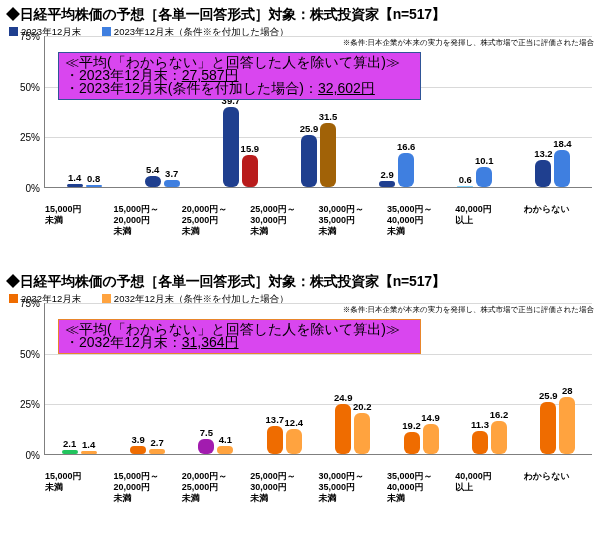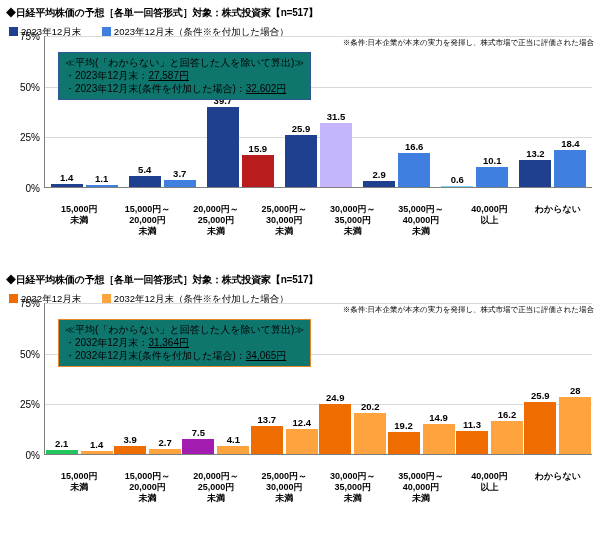--- a/index.html
+++ b/index.html
@@ -17,21 +17,21 @@
   .panel {
     position: relative;
     width: 600px;
     height: 267px;
     box-sizing: border-box;
   }
   .title-row {
     position: absolute;
     left: 6px;
     top: 6px;
-    font-size: 10px;
+    font-size: 14px;
     font-weight: bold;
     white-space: nowrap;
     letter-spacing: -0.2px;
   }
   .legend {
     position: absolute;
     top: 26px;
     left: 0;
     width: 600px;
     font-size: 9.5px;
@@ -104,54 +104,55 @@
   }
   .group {
     flex: 1 1 0;
     position: relative;
     display: flex;
     justify-content: center;
     align-items: flex-end;
     gap: 3px;
   }
   .bar {
-    width: 32px;
+    width: 16px;
     position: relative;
+    border-radius: 6px;
   }
   .bar-label {
     position: absolute;
     bottom: 100%;
     left: 50%;
     transform: translateX(-50%);
     margin-bottom: 1px;
     font-size: 9.5px;
     font-weight: bold;
     white-space: nowrap;
   }
   .xlabels {
     position: absolute;
     left: 45px;
     top: 204px;
     width: 547px;
     display: flex;
   }
   .xlabel {
     flex: 1 1 0;
-    text-align: center;
+    text-align: left;
     font-size: 9px;
     font-weight: bold;
     line-height: 11px;
     white-space: nowrap;
   }
   .callout {
     position: absolute;
-    font-size: 10px;
+    font-size: 14px;
     line-height: 13px;
-    padding: 3px 6px 4px 6px;
-    background: #0f766e;
+    padding: 3px 20px 4px 6px;
+    background: #d946ef;
     white-space: nowrap;
   }
   .callout div {
     white-space: nowrap;
   }
   .u {
     text-decoration: underline;
   }
   .panel1 .callout {
     left: 58px;
@@ -193,21 +194,21 @@
     <div class="ytick" style="top:50.67px">50%</div>
     <div class="ytick" style="top:101.33px">25%</div>
     <div class="ytick" style="top:152px">0%</div>
 
     <div class="groups">
       <div class="group">
         <div class="bar" style="height:2.84px;background:#1f3f8f">
             <span class="bar-label">1.4</span>
           </div>
         <div class="bar" style="height:1.62px;background:#3f7fe0">
-            <span class="bar-label">1.1</span>
+            <span class="bar-label">0.8</span>
           </div>
       </div>
       <div class="group">
         <div class="bar" style="height:10.94px;background:#1f3f8f">
             <span class="bar-label">5.4</span>
           </div>
         <div class="bar" style="height:7.50px;background:#3f7fe0">
             <span class="bar-label">3.7</span>
           </div>
       </div>
@@ -216,21 +217,21 @@
             <span class="bar-label">39.7</span>
           </div>
         <div class="bar" style="height:32.22px;background:#b91c1c">
             <span class="bar-label">15.9</span>
           </div>
       </div>
       <div class="group">
         <div class="bar" style="height:52.49px;background:#1f3f8f">
             <span class="bar-label">25.9</span>
           </div>
-        <div class="bar" style="height:63.84px;background:#c4b5fd">
+        <div class="bar" style="height:63.84px;background:#a16207">
             <span class="bar-label">31.5</span>
           </div>
       </div>
       <div class="group">
         <div class="bar" style="height:5.88px;background:#1f3f8f">
             <span class="bar-label">2.9</span>
           </div>
         <div class="bar" style="height:33.64px;background:#3f7fe0">
             <span class="bar-label">16.6</span>
           </div>
@@ -374,15 +375,14 @@
     <div class="xlabel">25,000円～<br>30,000円<br>未満</div>
     <div class="xlabel">30,000円～<br>35,000円<br>未満</div>
     <div class="xlabel">35,000円～<br>40,000円<br>未満</div>
     <div class="xlabel">40,000円<br>以上</div>
     <div class="xlabel">わからない</div>
   </div>
 
   <div class="callout">
     <div>≪平均(「わからない」と回答した人を除いて算出)≫</div>
     <div><span>・2032年12月末：</span><span class="u">31,364円</span></div>
-    <div><span>・2032年12月末(条件を付加した場合)：</span><span class="u">34,065円</span></div>
   </div>
 </div>
 
 </body></html>

